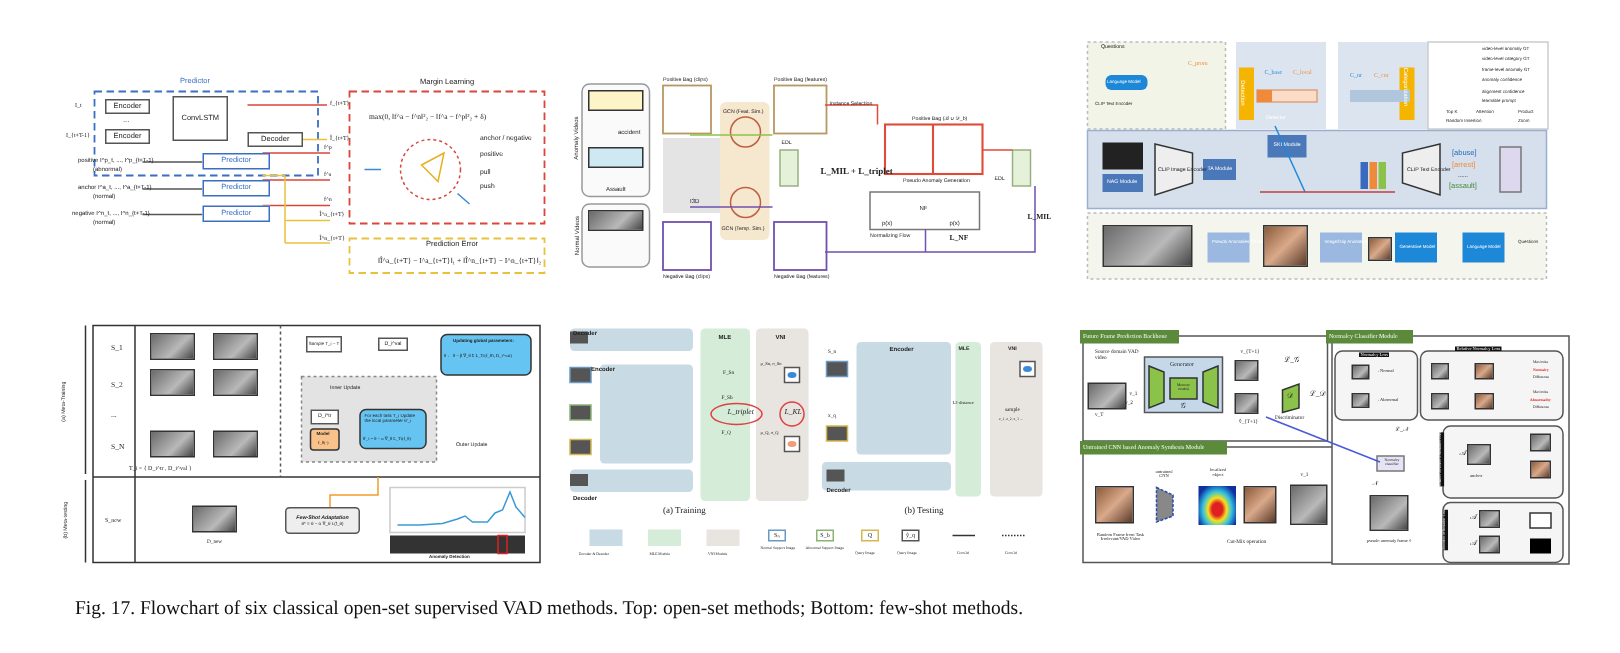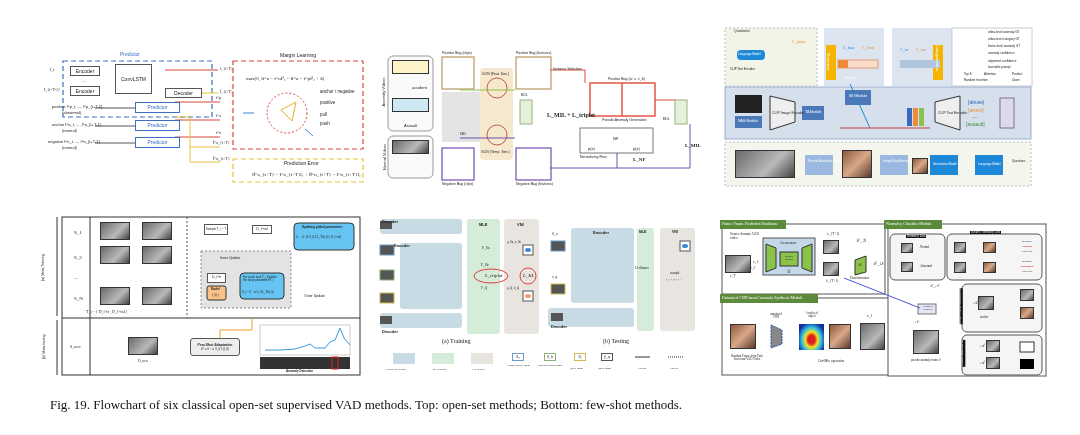--- a/index.html
+++ b/index.html
@@ -404,13 +404,13 @@
   <div class="t ts" style="left:270px;top:116px;font-size:3px;">anchor</div>
   <div class="thumb" style="left:310px;top:89px;width:14px;height:12px;"></div>
   <div class="thumb thumb-warm" style="left:310px;top:107px;width:14px;height:12px;"></div>
   <div class="t ts" style="left:240px;top:152px;font-size:2.5px;color:#fff;background:#111;transform:rotate(-90deg);">Attention Affirmation Loss</div>
   <div class="t ts" style="left:270px;top:143px;font-size:5px;">𝒜</div>
   <div class="thumb" style="left:276px;top:140px;width:14px;height:12px;"></div>
   <div class="t ts" style="left:270px;top:160px;font-size:5px;">𝒜</div>
   <div class="thumb" style="left:276px;top:157px;width:14px;height:12px;"></div>
 </div>
 
-<div class="caption">Fig. 19.  Flowchart of six classical open-set supervised VAD methods. Top: open-set methods; Bottom: few-shot methods.</div>
+<div class="caption">Fig. 17.  Flowchart of six classical open-set supervised VAD methods. Top: open-set methods; Bottom: few-shot methods.</div>
 
 </body></html>

